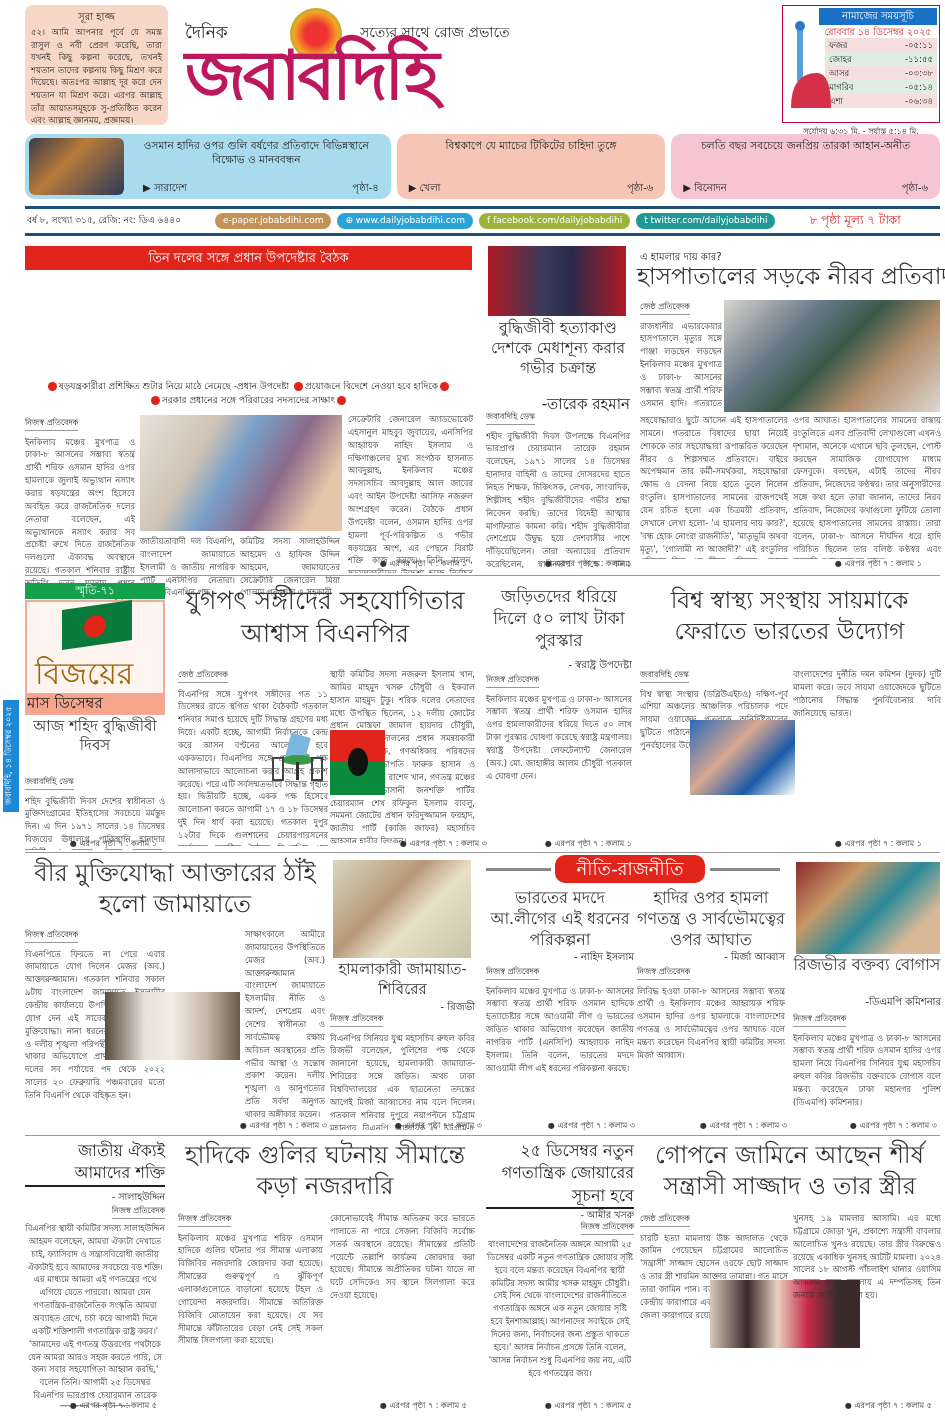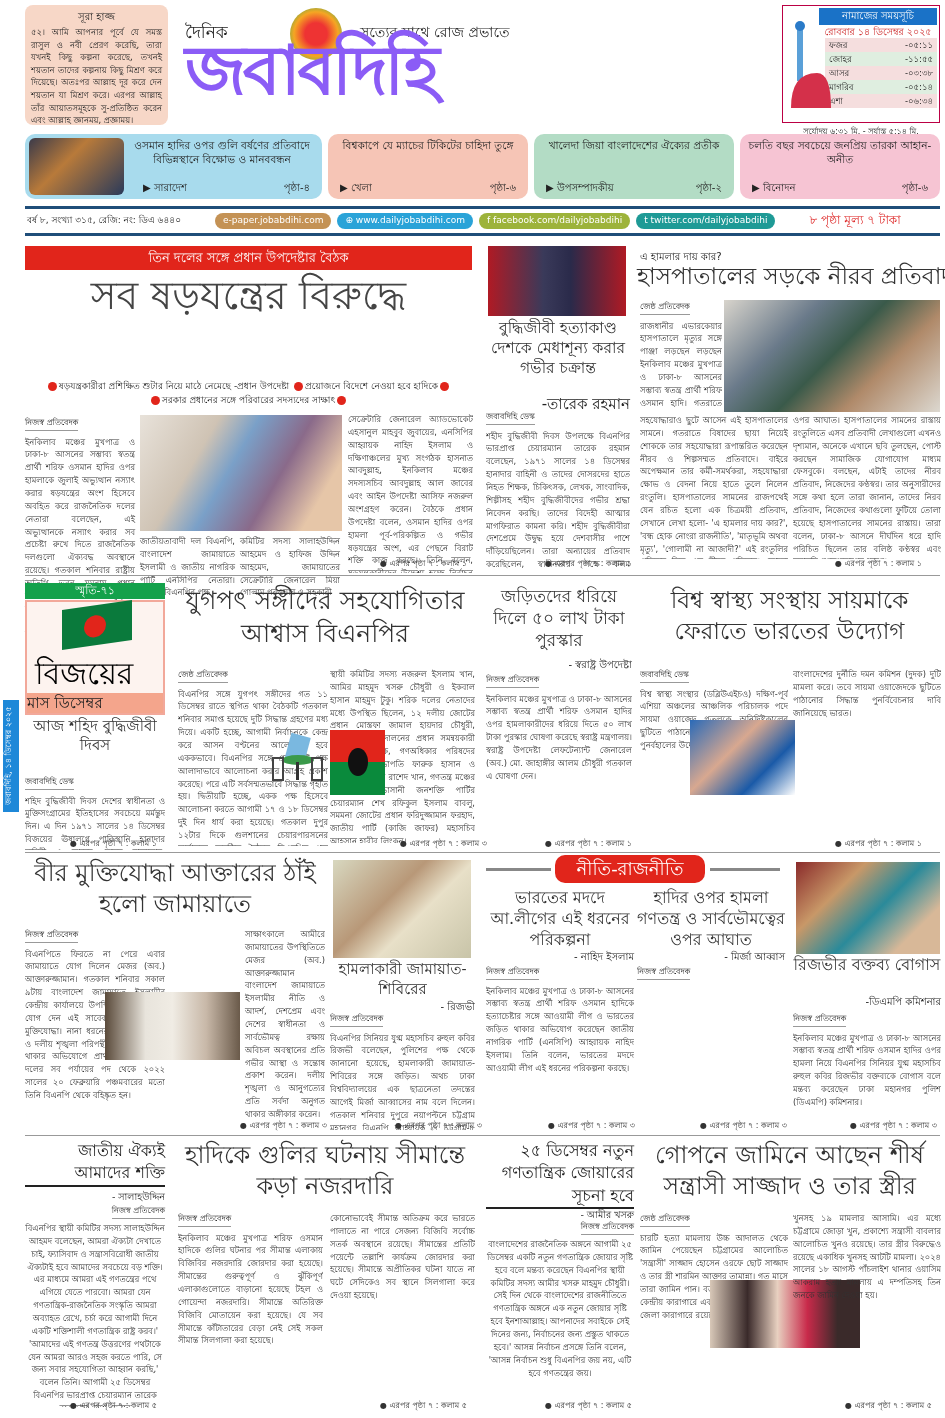--- a/index.html
+++ b/index.html
@@ -3,21 +3,21 @@
 <meta charset="utf-8">
 <style>
 *{box-sizing:border-box;margin:0;padding:0}
 body{width:945px;height:1418px;background:#fff;font-family:"DejaVu Sans",sans-serif;color:#222;overflow:hidden;position:relative;font-size:9px;line-height:1.45}
 .abs{position:absolute}
 .sura{left:25px;top:5px;width:143px;height:120px;background:#f7d7c7;border-radius:8px;padding:4px 6px;font-size:8.4px;line-height:1.5;color:#222}
 .sura h4{text-align:center;font-weight:normal;font-size:10px;margin-bottom:2px}
 .masthead{left:185px;top:8px;width:555px;height:118px}
 .dainik{position:absolute;left:0;top:12px;font-size:17px}
 .slogan{position:absolute;left:175px;top:14px;font-size:14px}
-.logo-text{position:absolute;left:0;top:34px;font-size:68px;font-weight:bold;letter-spacing:-3px;line-height:1;font-family:Liberation Mono, monospace;color:#8b5cf6}
+.logo-text{position:absolute;left:0;top:34px;font-size:68px;font-weight:bold;letter-spacing:-3px;line-height:1;font-family:Liberation Serif, serif;color:#be185d}
 .emblem{position:absolute;left:105px;top:0;width:52px;height:52px;border-radius:50%;background:radial-gradient(circle,#e33 30%,#f5a623 60%,#4caf50 90%)}
 .dateline{position:absolute;left:70px;top:102px;font-size:10.5px;white-space:nowrap}
 .dateline .sq{display:inline-block;width:7px;height:7px;background:#d22;margin:0 4px}
 .dateline .red{color:#d22}
 .namaz{left:782px;top:5px;width:158px;height:118px;border:1px solid #b04;padding:2px}
 .namaz .mosque{position:absolute;left:4px;top:12px;width:44px;height:90px}
 .namaz .title{background:#1a72c7;color:#fff;text-align:center;font-size:10px;margin-left:34px;padding:1px}
 .namaz .day{color:#c22;font-size:9.5px;text-align:center;margin-left:34px}
 .namaz .row{display:flex;justify-content:space-between;font-size:8.5px;margin-left:40px;padding:0 4px;height:14px;line-height:14px}
 .namaz .row:nth-child(odd){background:#f5dede}
@@ -49,21 +49,21 @@
 .byline{font-size:8px;border-bottom:1px solid #999;display:inline-block;padding-bottom:1px;margin-bottom:5px}
 .body{font-size:8.3px;line-height:1.55;text-align:justify;color:#333}
 .cont{font-size:8px;color:#333}
 .photo{background:#b8a89a}
 .h2{text-align:center;color:#333;font-family:"DejaVu Serif",serif;line-height:1.3}
 .side-strip{left:3px;top:700px;width:16px;height:112px;background:#1e88d8;color:#fff;font-size:8px;writing-mode:vertical-rl;transform:rotate(180deg);text-align:center}
 .smriti{left:25px;top:583px;width:140px;height:16px;background:#14a14b;color:#fff;text-align:center;font-size:11px;line-height:16px}
 .bijoy{left:25px;top:600px;width:140px;height:115px;border:2px solid #f2a89a;background:#fdf3ef}
 .flag{position:absolute;left:35px;top:3px;width:70px;height:40px;background:#0a7a3c;transform:skewY(-8deg)}
 .flag .c{position:absolute;left:22px;top:10px;width:22px;height:22px;border-radius:50%;background:#e1251b}
-.bijoy .word{position:absolute;left:8px;top:50px;font-size:30px;color:#000000;font-family:"DejaVu Serif",serif}
+.bijoy .word{position:absolute;left:8px;top:50px;font-size:30px;color:#a16207;font-family:"DejaVu Serif",serif}
 .bijoy .month{position:absolute;left:0;bottom:0;width:100%;background:#f4a58c;text-align:left;font-size:15px;line-height:20px}
 .section-tag{left:555px;top:855px;width:150px;height:28px;background:#e1251b;color:#fff;border-radius:10px;text-align:center;font-size:18px;line-height:28px}
 .rule{position:absolute;height:3px;background:#888}
 .underline{border-bottom:2px solid #222}
 </style>
 </head>
 <body>
 
 <div class="abs sura">
   <h4>সূরা হাজ্জ</h4>
@@ -116,44 +116,38 @@
     <div class="photo"></div>
     <div>ওসমান হাদির ওপর গুলি বর্ষণের প্রতিবাদে বিভিন্নস্থানে বিক্ষোভ ও মানববন্ধন</div>
     <span class="sec">▶ <span>সারাদেশ</span></span>
     <span class="pg">পৃষ্ঠা-৪</span>
   </div>
   <div class="teaser t2">
     <div>বিশ্বকাপে যে ম্যাচের টিকিটের চাহিদা তুঙ্গে</div>
     <span class="sec">▶ <span>খেলা</span></span>
     <span class="pg">পৃষ্ঠা-৬</span>
   </div>
-  <div class="teaser t3">
-    <div>খালেদা জিয়া বাংলাদেশের ঐক্যের প্রতীক</div>
-    <span class="sec">▶ <span>উপসম্পাদকীয়</span></span>
-    <span class="pg">পৃষ্ঠা-২</span>
-  </div>
   <div class="teaser t4">
     <div>চলতি বছর সবচেয়ে জনপ্রিয় তারকা আহান-অনীত</div>
     <span class="sec">▶ <span>বিনোদন</span></span>
     <span class="pg">পৃষ্ঠা-৬</span>
   </div>
 </div>
 
 <div class="abs infobar">
   <span class="reg">বর্ষ ৮, সংখ্যা ৩১৫, রেজি: নং: ডিএ ৬৪৪০</span>
   <span class="pill p1">e-paper.jobabdihi.com</span>
   <span class="pill p2"><span>⊕ </span><span>www.dailyjobabdihi.com</span></span>
   <span class="pill p3"><span>f </span><span>facebook.com/dailyjobabdihi</span></span>
   <span class="pill p4"><span>t </span><span>twitter.com/dailyjobabdihi</span></span>
   <span class="price">৮ পৃষ্ঠা মূল্য ৭ টাকা</span>
 </div>
 
 <div class="abs redband">তিন দলের সঙ্গে প্রধান উপদেষ্টার বৈঠক</div>
 <div class="abs bighead">
-  <div>সব ষড়যন্ত্রের বিরুদ্ধে</div>
 </div>
 <div class="abs bullets">
   <span class="dot"></span><span>ষড়যন্ত্রকারীরা প্রশিক্ষিত শুটার নিয়ে মাঠে নেমেছে -প্রধান উপদেষ্টা</span>
   <span class="dot"></span><span>প্রয়োজনে বিদেশে নেওয়া হবে হাদিকে</span><span class="dot"></span><br>
   <span class="dot"></span><span>সরকার প্রধানের সঙ্গে পরিবারের সদস্যদের সাক্ষাৎ</span><span class="dot"></span>
 </div>
 <div class="abs" style="left:25px;top:416px;width:110px">
   <div class="byline">নিজস্ব প্রতিবেদক</div>
   <div class="body">ইনকিলাব মঞ্চের মুখপাত্র ও ঢাকা-৮ আসনের সম্ভাব্য স্বতন্ত্র প্রার্থী শরিফ ওসমান হাদির ওপর হামলাকে জুলাই অভ্যুত্থান নস্যাৎ করার ষড়যন্ত্রের অংশ হিসেবে অবহিত করে রাজনৈতিক দলের নেতারা বলেছেন, এই অভ্যুত্থানকে নস্যাৎ করার সব প্রচেষ্টা রুখে দিতে রাজনৈতিক দলগুলো ঐক্যবদ্ধ অবস্থানে রয়েছে। গতকাল শনিবার রাষ্ট্রীয় অতিথি ভবন যমুনায় প্রধান উপদেষ্টা প্রফেসর মুহাম্মদ ইউনূসের নেতৃত্বে অনুষ্ঠিত এক বৈঠকে এই প্রতিশ্রুতি ব্যক্ত করেন বাংলাদেশ</div>
 </div>
@@ -281,20 +275,21 @@
 <div class="abs" style="left:486px;top:950px;width:148px;text-align:right;font-size:10px">- নাহিদ ইসলাম</div>
 <div class="abs" style="left:486px;top:965px;width:148px;height:155px;overflow:hidden">
   <div class="byline">নিজস্ব প্রতিবেদক</div>
   <div class="body">ইনকিলাব মঞ্চের মুখপাত্র ও ঢাকা-৮ আসনের সম্ভাব্য স্বতন্ত্র প্রার্থী শরিফ ওসমান হাদিকে হত্যাচেষ্টার সঙ্গে আওয়ামী লীগ ও ভারতের জড়িত থাকার অভিযোগ করেছেন জাতীয় নাগরিক পার্টি (এনসিপি) আহ্বায়ক নাহিদ ইসলাম। তিনি বলেন, ভারতের মদদে আওয়ামী লীগ এই ধরনের পরিকল্পনা করছে।</div>
 </div>
 <div class="abs cont" style="left:548px;top:1120px">● <span>এরপর পৃষ্ঠা ৭ : কলাম ৩</span></div>
 <div class="abs h2" style="left:637px;top:888px;width:148px;font-size:16px">হাদির ওপর হামলা গণতন্ত্র ও সার্বভৌমত্বের ওপর আঘাত</div>
 <div class="abs" style="left:637px;top:950px;width:148px;text-align:right;font-size:10px">- মির্জা আব্বাস</div>
 <div class="abs" style="left:637px;top:965px;width:148px;height:155px;overflow:hidden">
   <div class="byline">নিজস্ব প্রতিবেদক</div>
+  <div class="body">লিবিদ্ধ হওয়া ঢাকা-৮ আসনের সম্ভাব্য স্বতন্ত্র প্রার্থী ও ইনকিলাব মঞ্চের আহ্বায়ক শরিফ ওসমান হাদির ওপর হামলাকে বাংলাদেশের গণতন্ত্র ও সার্বভৌমত্বের ওপর আঘাত বলে মন্তব্য করেছেন বিএনপির স্থায়ী কমিটির সদস্য মির্জা আব্বাস।</div>
 </div>
 <div class="abs cont" style="left:700px;top:1120px">● <span>এরপর পৃষ্ঠা ৭ : কলাম ৩</span></div>
 
 <div class="abs photo" style="left:796px;top:862px;width:144px;height:92px;background:linear-gradient(135deg,#8a2a2a,#c89868 30%,#2a8a9a 55%,#d8b898 80%)"></div>
 <div class="abs h2" style="left:793px;top:955px;width:148px;font-size:16px">রিজভীর বক্তব্য বোগাস</div>
 <div class="abs" style="left:793px;top:995px;width:148px;text-align:right;font-size:10px">-ডিএমপি কমিশনার</div>
 <div class="abs" style="left:793px;top:1012px;width:148px;height:108px;overflow:hidden">
   <div class="byline">নিজস্ব প্রতিবেদক</div>
   <div class="body">ইনকিলাব মঞ্চের মুখপাত্র ও ঢাকা-৮ আসনের সম্ভাব্য স্বতন্ত্র প্রার্থী শরিফ ওসমান হাদির ওপর হামলা নিয়ে বিএনপির সিনিয়র যুগ্ম মহাসচিব রুহুল কবির রিজভীর বক্তব্যকে বোগাস বলে মন্তব্য করেছেন ঢাকা মহানগর পুলিশ (ডিএমপি) কমিশনার।</div>
 </div>

